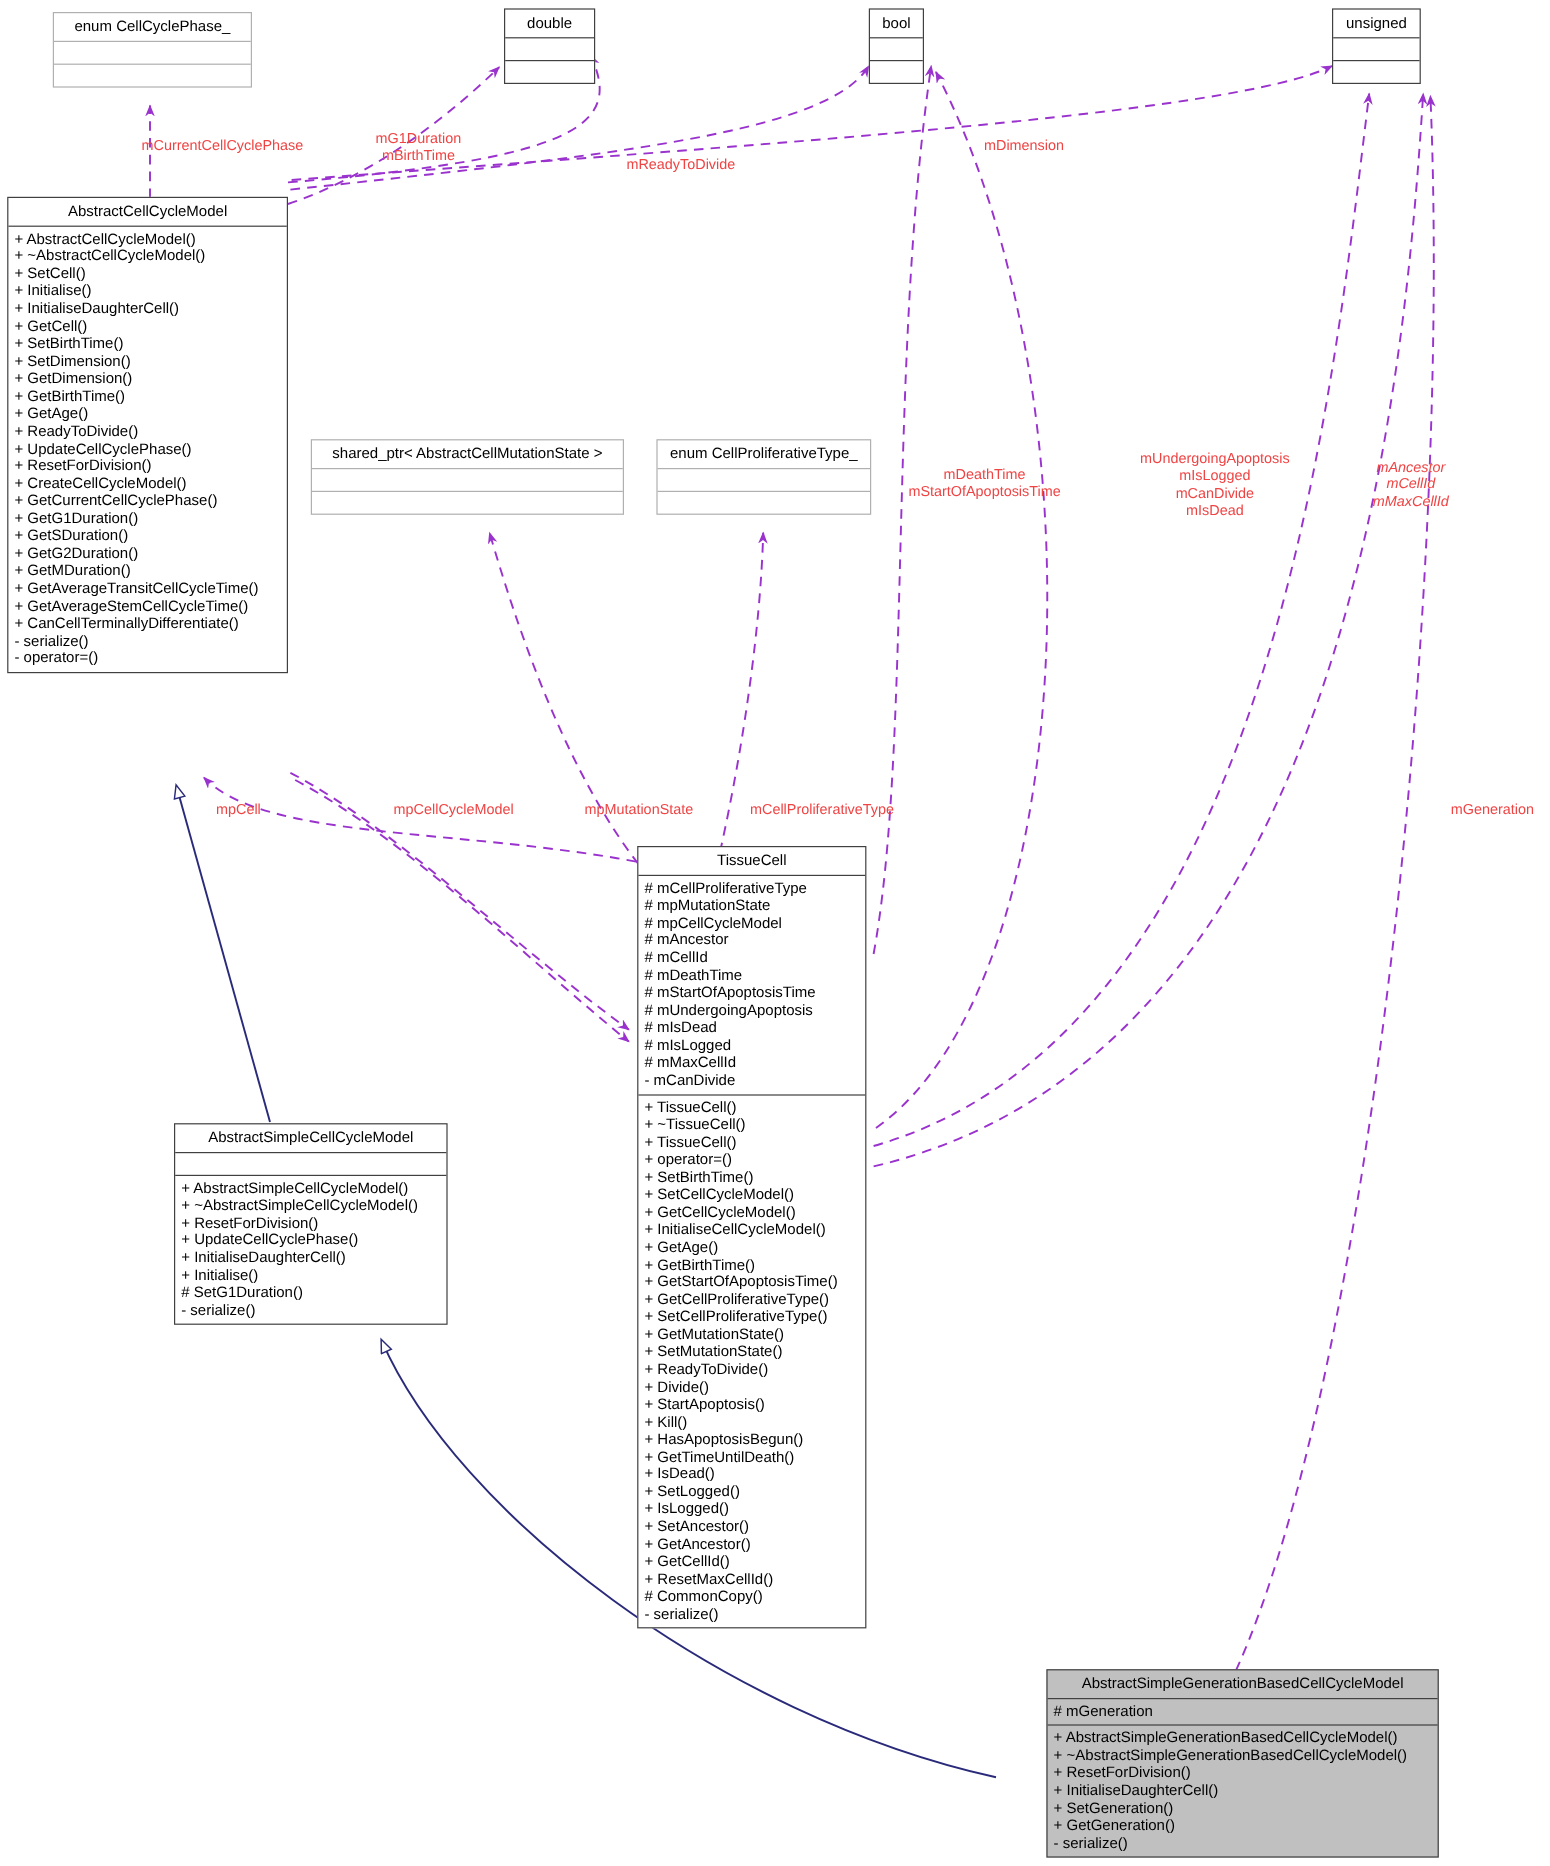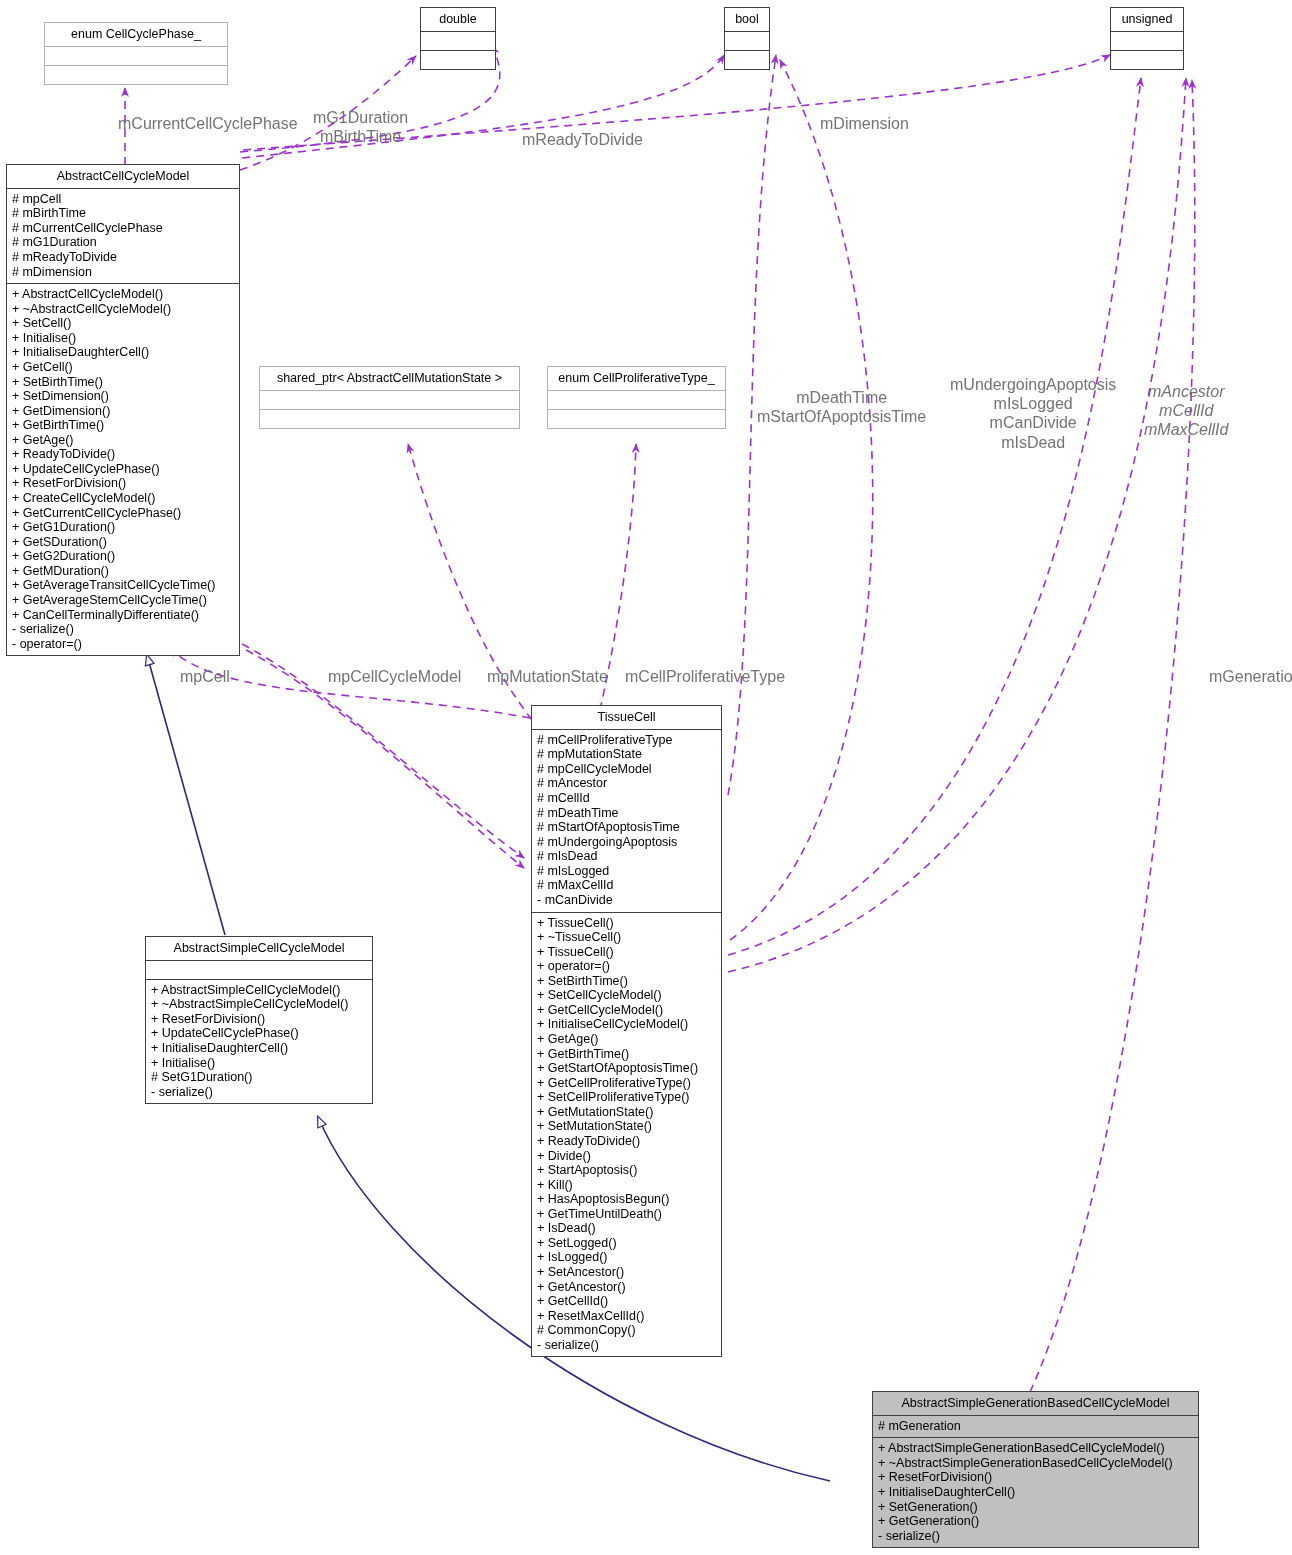--- a/index.html
+++ b/index.html
@@ -65,22 +65,22 @@
     height: 18px;
     padding: 0;
   }
   .node .row {
     white-space: nowrap;
     font-size: 12.5px;
     line-height: 1.165;
   }
   .edge-label {
     position: absolute;
-    font-size: 16px;
-    color: #737373;
+    font-size: 12px;
+    color: #ef4444;
     white-space: pre;
     text-align: center;
     line-height: 1.2;
   }
 </style>
 </head>
 <body>
 
 <div id="diagram">
 
@@ -126,21 +126,21 @@
     </g>
 
     <g stroke="#2a2a7a" stroke-width="1.6" fill="none">
 
       <path d="M225,935 L147,655" marker-end="url(#inhArrow)"></path>
 
       <path d="M830,1481 C600,1430 380,1260 318,1117" marker-end="url(#inhArrow)"></path>
     </g>
   </svg>
 
-  <div class="node grayborder" style="left:44px; top:22px; width:184px;">
+  <div class="node grayborder" style="left:44px; top:10px; width:166px;">
     <div class="title">enum CellCyclePhase_</div>
     <div class="compartment empty"></div>
     <div class="compartment empty"></div>
   </div>
 
   <div class="node" style="left:420px; top:7px; width:76px;">
     <div class="title">double</div>
     <div class="compartment empty"></div>
     <div class="compartment empty"></div>
   </div>
@@ -164,28 +164,20 @@
   </div>
 
   <div class="node grayborder" style="left:547px; top:366px; width:179px;">
     <div class="title">enum CellProliferativeType_</div>
     <div class="compartment empty"></div>
     <div class="compartment empty"></div>
   </div>
 
   <div class="node" style="left:6px; top:164px; width:234px;">
     <div class="title">AbstractCellCycleModel</div>
-    <div class="compartment">
-        <div class="row"># mpCell</div>
-        <div class="row"># mBirthTime</div>
-        <div class="row"># mCurrentCellCyclePhase</div>
-        <div class="row"># mG1Duration</div>
-        <div class="row"># mReadyToDivide</div>
-        <div class="row"># mDimension</div>
-      </div>
     <div class="compartment">
         <div class="row">+ AbstractCellCycleModel()</div>
         <div class="row">+ ~AbstractCellCycleModel()</div>
         <div class="row">+ SetCell()</div>
         <div class="row">+ Initialise()</div>
         <div class="row">+ InitialiseDaughterCell()</div>
         <div class="row">+ GetCell()</div>
         <div class="row">+ SetBirthTime()</div>
         <div class="row">+ SetDimension()</div>
         <div class="row">+ GetDimension()</div>

